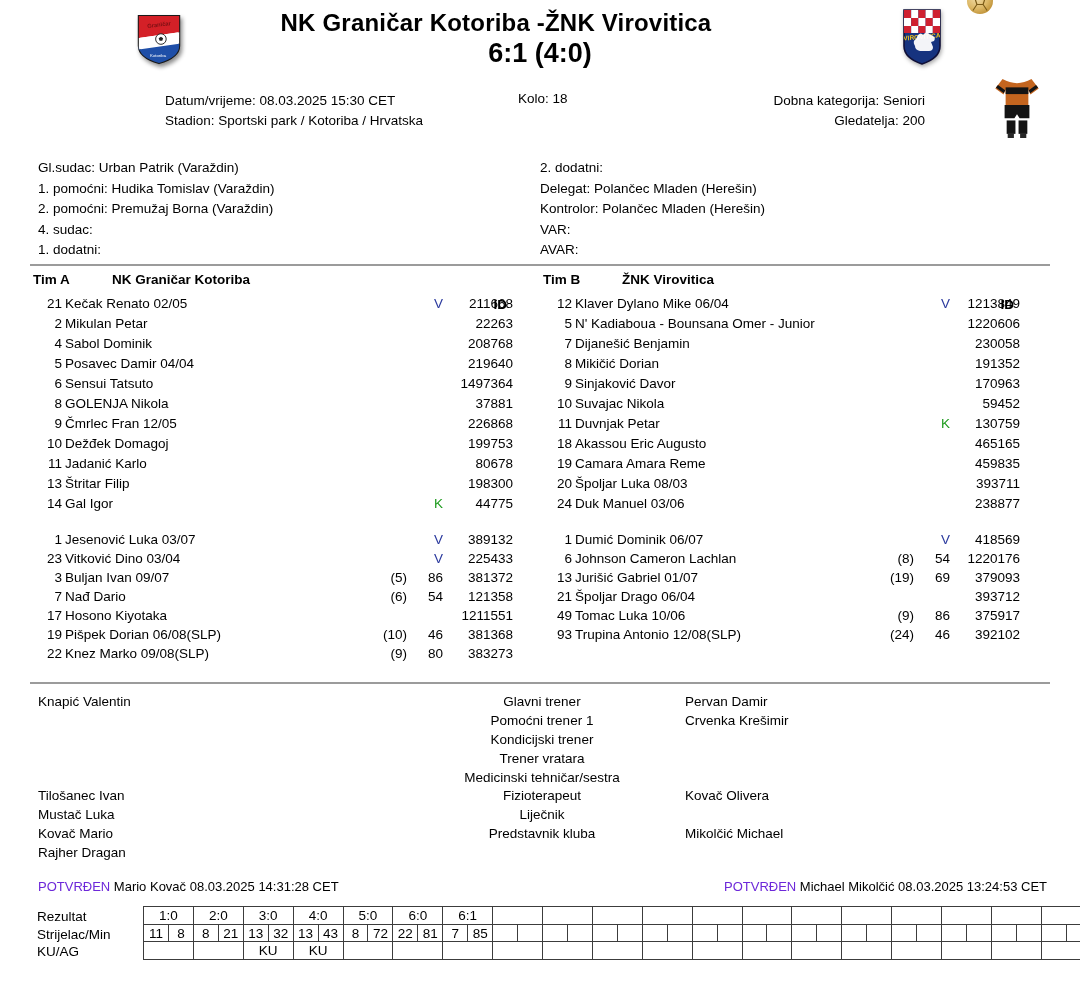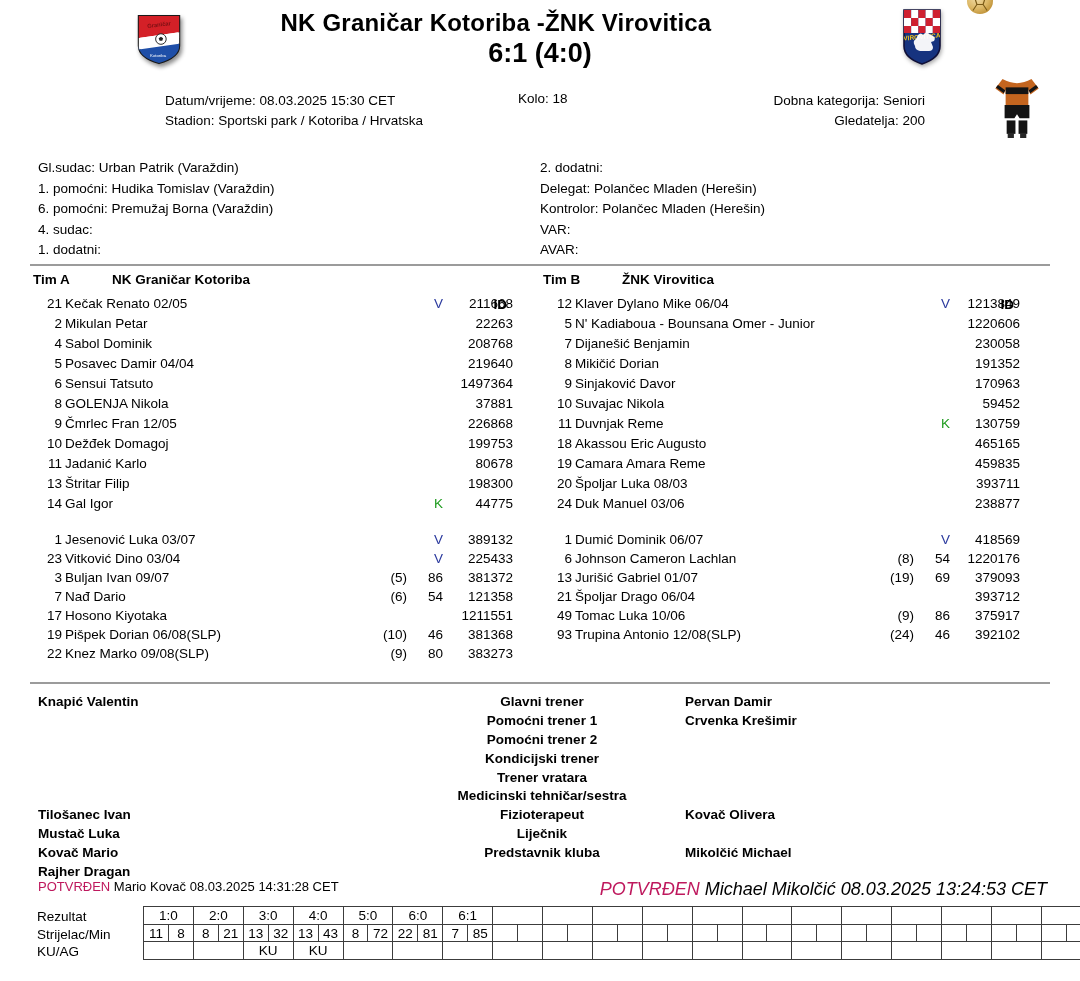--- a/index.html
+++ b/index.html
@@ -49,27 +49,27 @@
   .c-num   { text-align:right; }
   .c-name  { padding-left:3px; overflow:hidden; white-space:nowrap; }
   .c-paren { text-align:right; }
   .c-mk    { text-align:right; }
   .c-mk.v  { color:#2b3a9e; }
   .c-mk.k  { color:#1d9b1d; }
   .c-id    { text-align:right; }
 
   
   .staff { position:absolute; left:38px; top:692px; width:1009px; }
-  .strow { display:grid; grid-template-columns:361px 286px 362px; height:18.9px; align-items:center;font-weight:bold; }
+  .strow { display:grid; grid-template-columns:361px 286px 362px; height:18.9px; align-items:center; }
   .strow .s-role { text-align:center; }
 
   
   .confirm-left  { position:absolute; left:38px;  top:879px; font-size:13px; }
-  .confirm-right { position:absolute; right:33px; top:879px; font-size:18px; text-align:right;font-style:italic; }
-  .pot { color:#be185d; }
+  .confirm-right { position:absolute; right:33px; top:879px; font-size:13px; text-align:right; }
+  .pot { color:#6d28d9; }
 
   
   .rlabels { position:absolute; left:37px; top:908px; line-height:17.7px; }
   table.results { position:absolute; left:143px; top:906px; border-collapse:collapse;
                   table-layout:fixed; width:949px; }
   table.results td { border:1.5px solid #3c3c3c; height:17.7px; text-align:center;
                      padding:0; font-size:13.5px; overflow:hidden; }
   table.results td.half + td.half { border-left:1px solid #8a8a8a; }
 </style>
 </head>
@@ -159,21 +159,21 @@
   </div>
   <div class="info-center">Kolo: 18</div>
   <div class="info-right">
     <div>Dobna kategorija: Seniori</div>
     <div>Gledatelja: 200</div>
   </div>
 
   <div class="off-left">
     <div>Gl.sudac: Urban Patrik (Varaždin)</div>
     <div>1. pomoćni: Hudika Tomislav (Varaždin)</div>
-    <div>6. pomoćni: Premužaj Borna (Varaždin)</div>
+    <div>2. pomoćni: Premužaj Borna (Varaždin)</div>
     <div>4. sudac:</div>
     <div>1. dodatni:</div>
   </div>
   <div class="off-right">
     <div>2. dodatni:</div>
     <div>Delegat: Polančec Mladen (Herešin)</div>
     <div>Kontrolor: Polančec Mladen (Herešin)</div>
     <div>VAR:</div>
     <div>AVAR:</div>
   </div>
@@ -362,21 +362,21 @@
         </div>
         <div class="prow">
           <span class="c-num">10</span>
           <span class="c-name">Suvajac Nikola</span>
           <span class="c-paren"></span>
           <span class="c-mk"></span>
           <span class="c-id">59452</span>
         </div>
         <div class="prow">
           <span class="c-num">11</span>
-          <span class="c-name">Duvnjak Reme</span>
+          <span class="c-name">Duvnjak Petar</span>
           <span class="c-paren"></span>
           <span class="c-mk k">K</span>
           <span class="c-id">130759</span>
         </div>
         <div class="prow">
           <span class="c-num">18</span>
           <span class="c-name">Akassou Eric Augusto</span>
           <span class="c-paren"></span>
           <span class="c-mk"></span>
           <span class="c-id">465165</span>
@@ -454,25 +454,20 @@
   <div class="staff" id="staff-rows">
       <div class="strow">
         <span class="s-left">Knapić Valentin</span>
         <span class="s-role">Glavni trener</span>
         <span class="s-right">Pervan Damir</span>
       </div>
       <div class="strow">
         <span class="s-left"></span>
         <span class="s-role">Pomoćni trener 1</span>
         <span class="s-right">Crvenka Krešimir</span>
-      </div>
-      <div class="strow">
-        <span class="s-left"></span>
-        <span class="s-role">Pomoćni trener 2</span>
-        <span class="s-right"></span>
       </div>
       <div class="strow">
         <span class="s-left"></span>
         <span class="s-role">Kondicijski trener</span>
         <span class="s-right"></span>
       </div>
       <div class="strow">
         <span class="s-left"></span>
         <span class="s-role">Trener vratara</span>
         <span class="s-right"></span>

